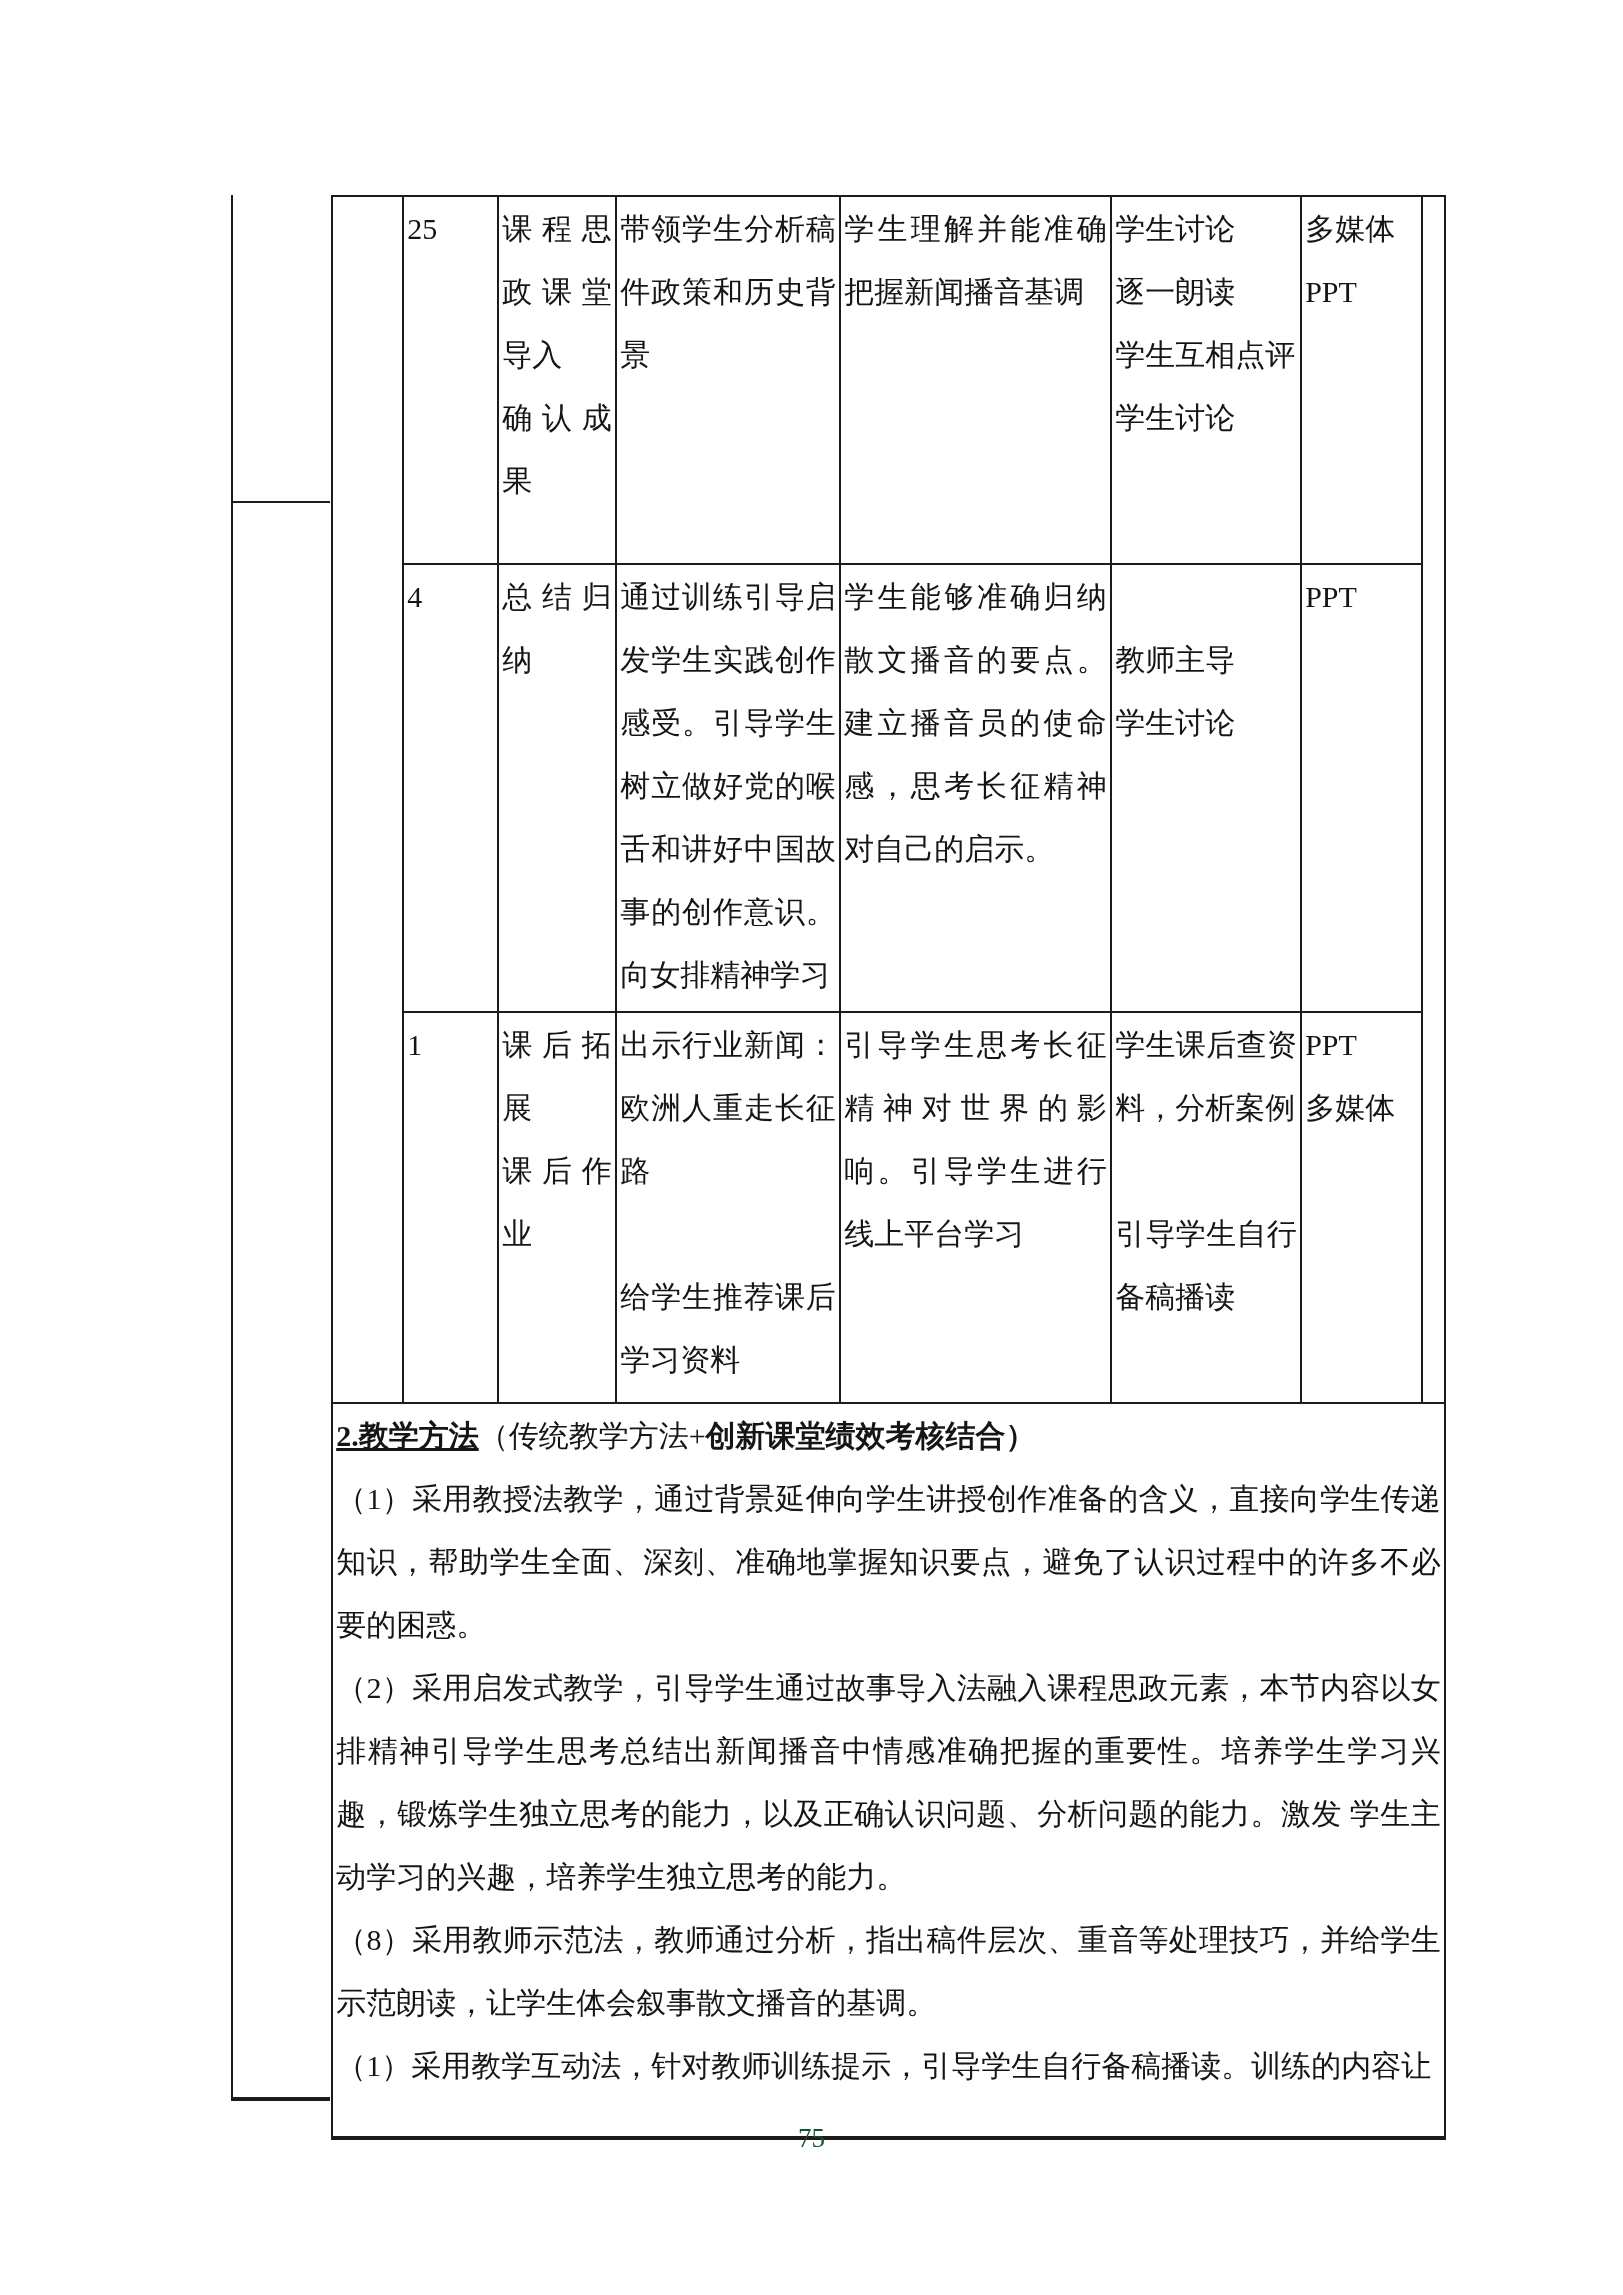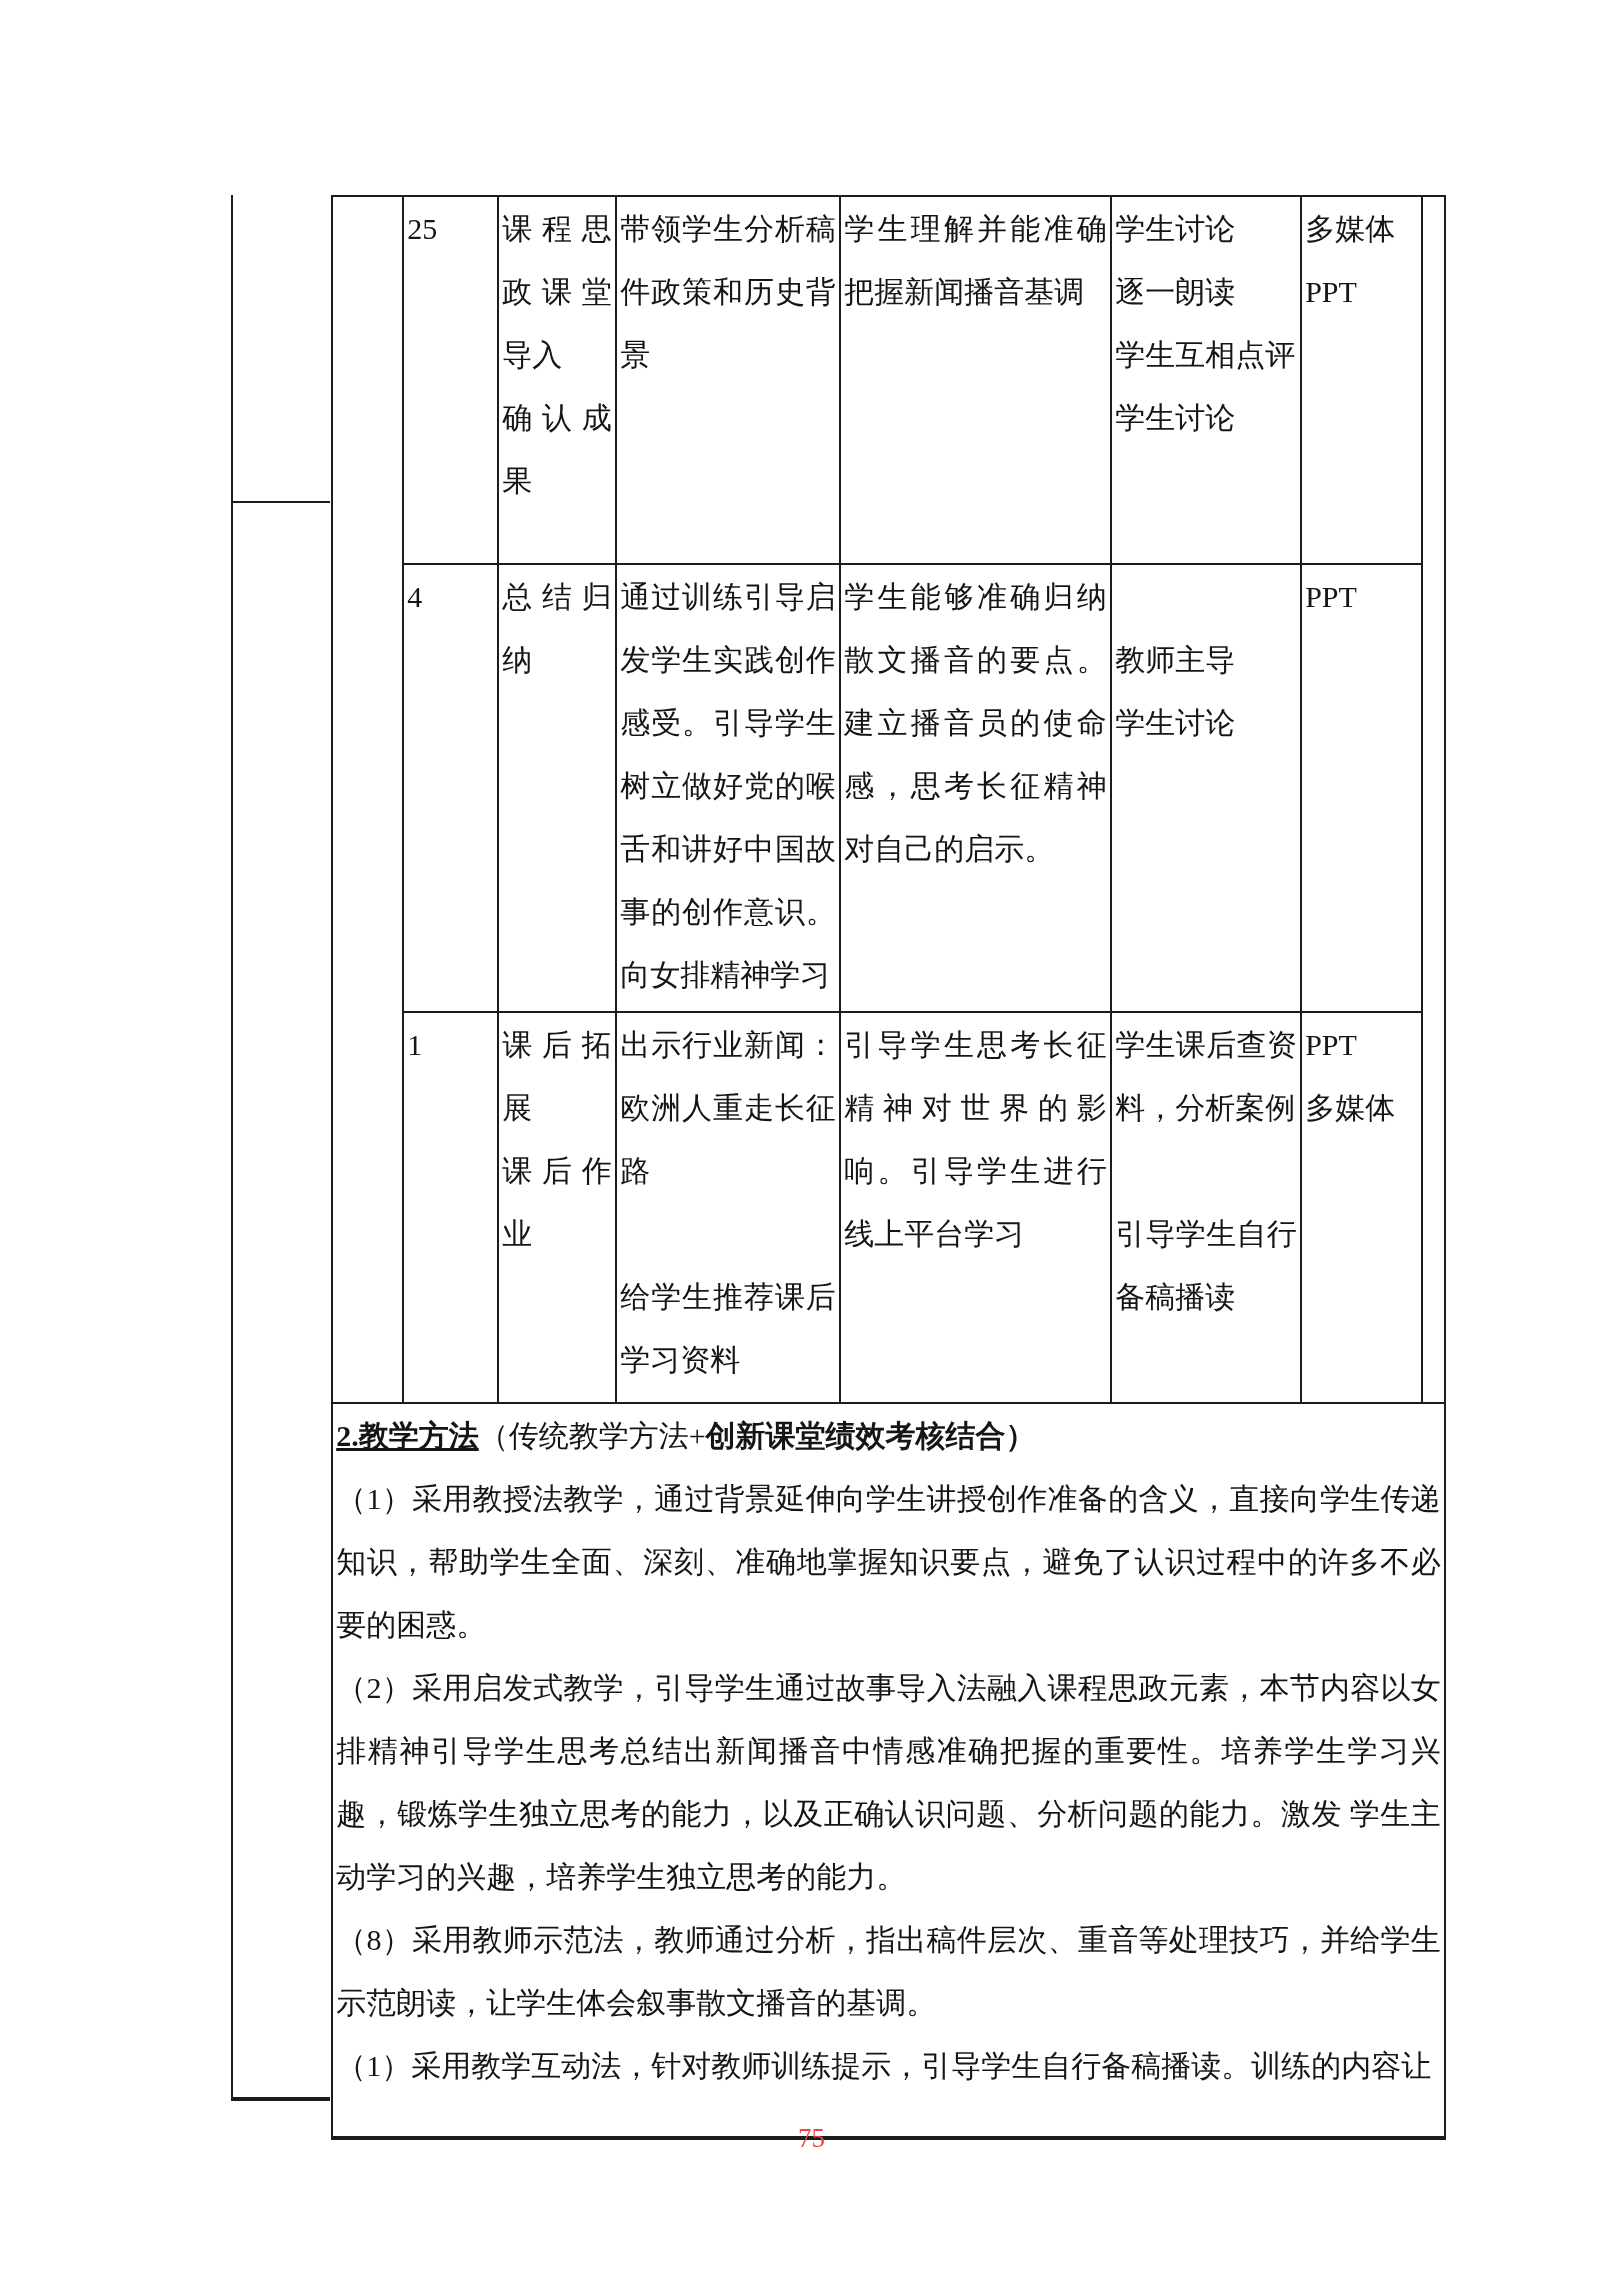--- a/index.html
+++ b/index.html
@@ -36,21 +36,21 @@
   .cellp{margin:0;text-align:justify;text-justify:inter-character;}
   .cellp.blank::after{content:"\00a0";}
   td.text-cell{
     padding:16px 9.5px 0 9.5px;
     font-size:30px;
     line-height:67px;
   }
   td.text-cell p{margin:0;text-align:justify;text-justify:inter-character;}
   .page-footer{
     position:absolute;left:0;top:2123px;width:100%;
-    text-align:center;font-size:27px;color:#ef4444;
+    text-align:center;font-size:27px;color:#14532d;
     font-family:"Liberation Serif","DejaVu Serif",serif;
   }
 </style>
 </head>
 <body>
 
 <div class="page">
 
   <div class="colA">
     <div class="colA-divider"></div>

